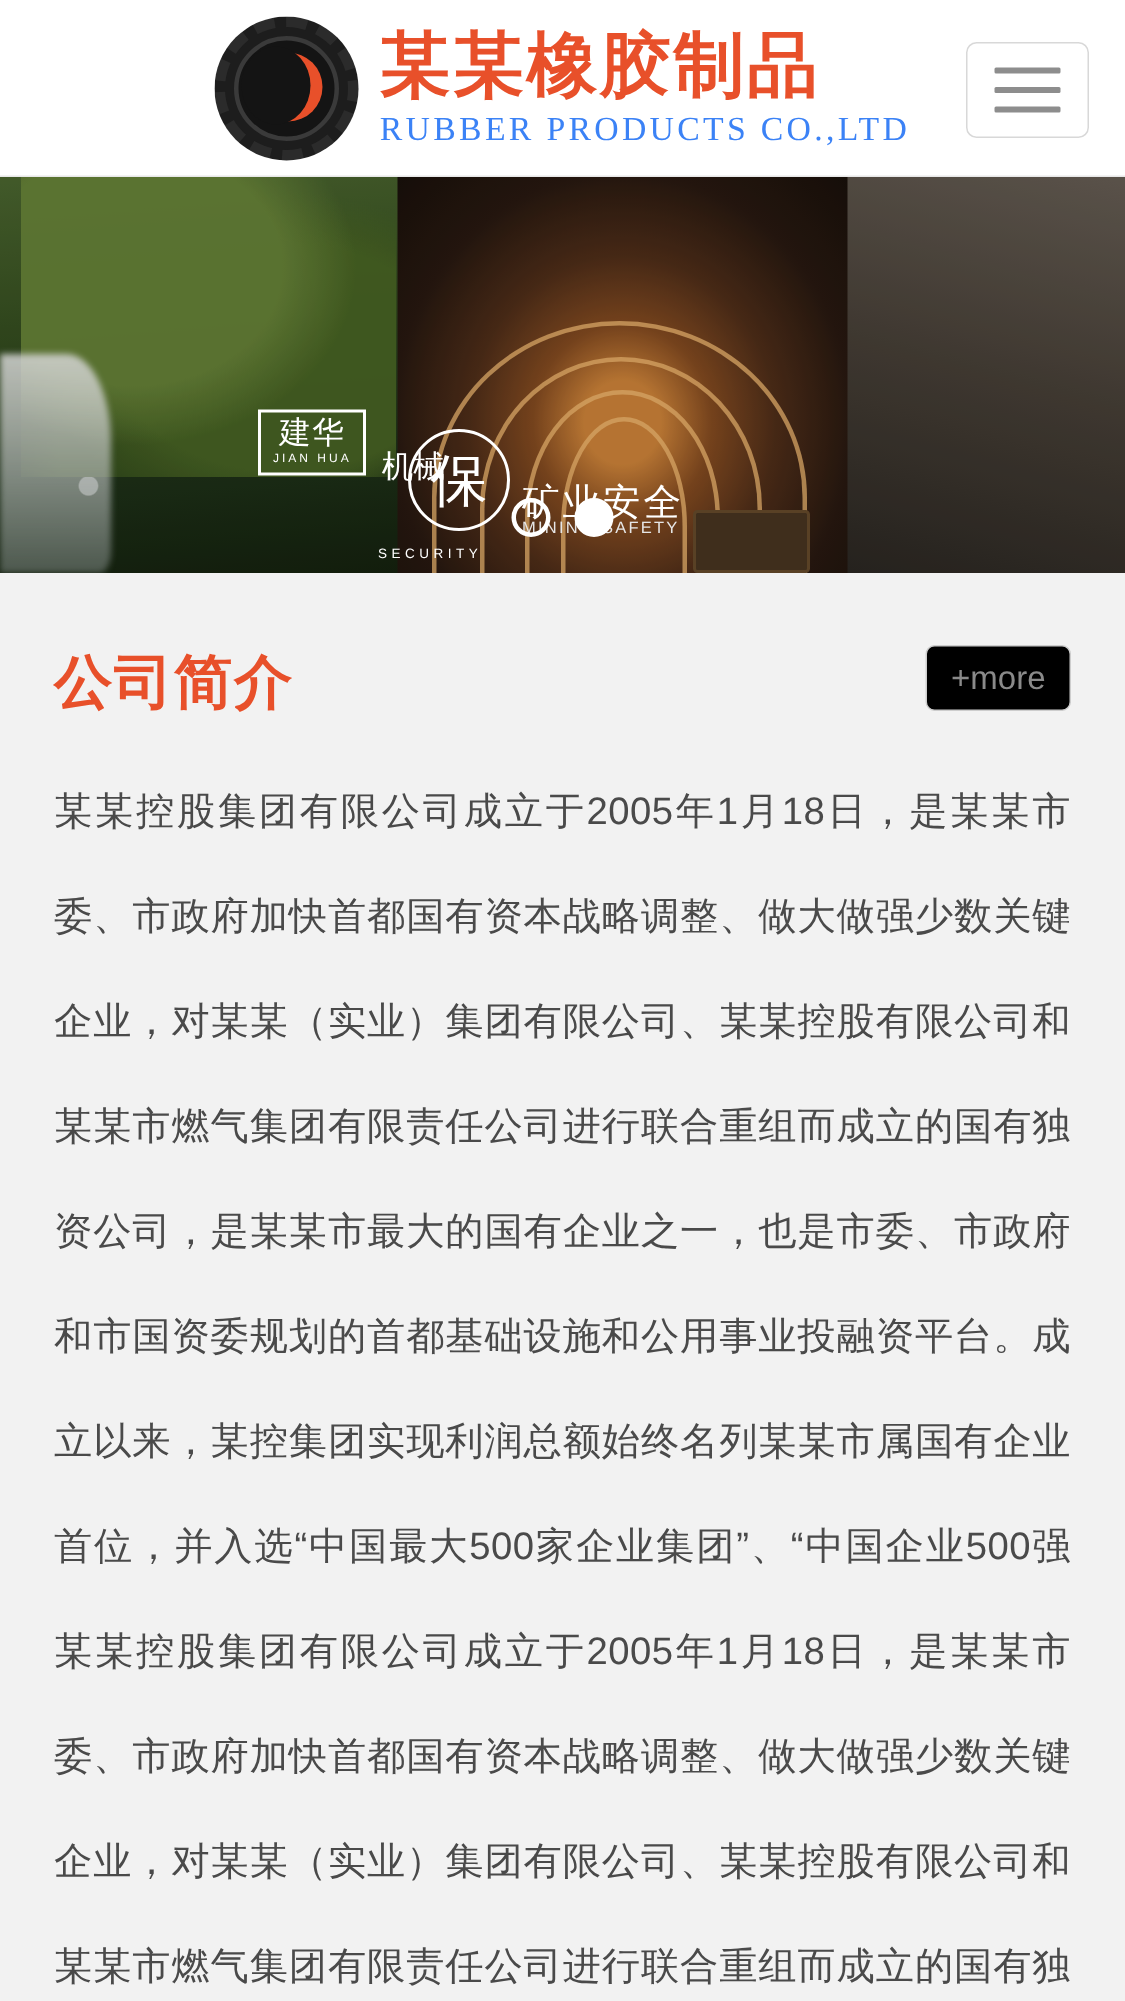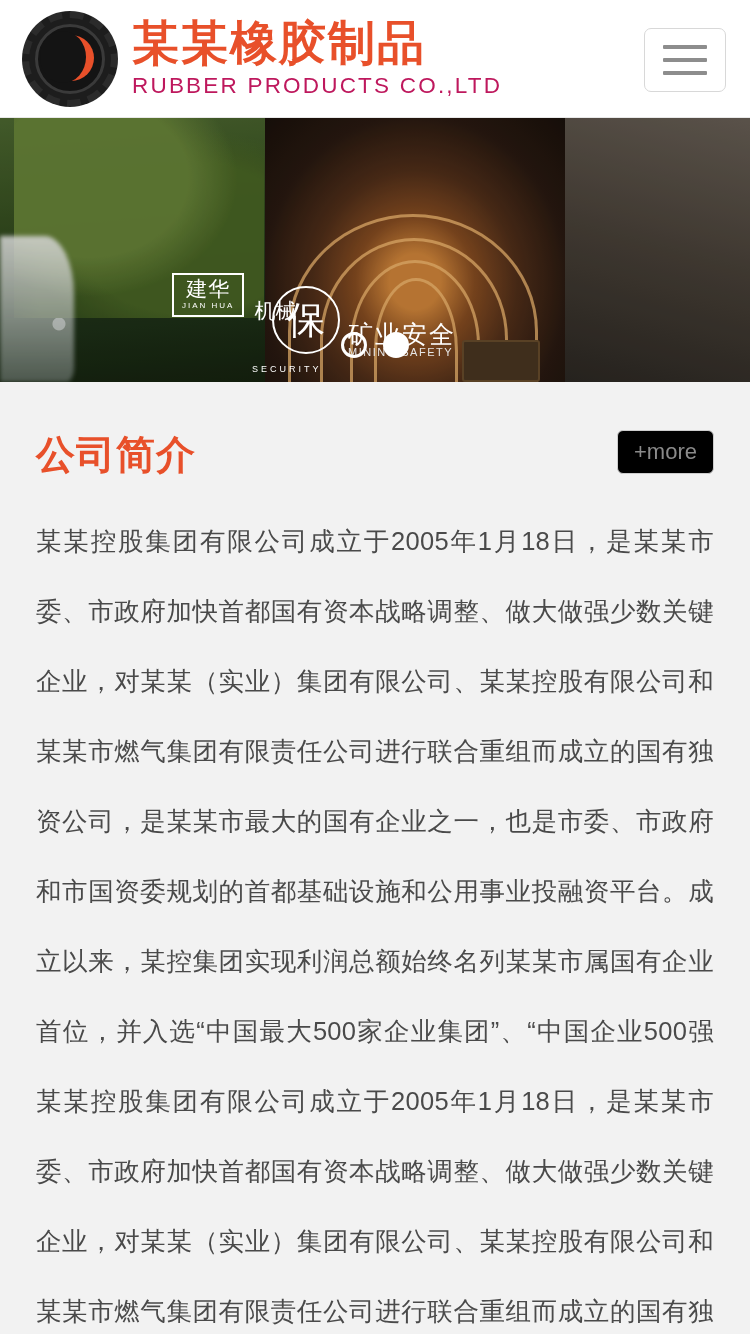--- a/index.html
+++ b/index.html
@@ -14,20 +14,21 @@
   
   .header {
     position: relative;
     width: 750px;
     height: 118px;
     background: #ffffff;
     display: flex;
     align-items: center;
     padding: 0 22px;
     border-bottom: 1px solid #e8e8e8;
+    justify-content: center;
   }
   .logo-wrap {
     display: flex;
     align-items: center;
     gap: 14px;
   }
   .logo-mark {
     position: relative;
     width: 96px;
     height: 96px;
@@ -69,24 +70,24 @@
   .logo-cn {
     font-size: 47px;
     font-weight: bold;
     color: #e8502a;
     letter-spacing: 2px;
     white-space: nowrap;
   }
   .logo-en {
     margin-top: 9px;
     font-size: 22.5px;
-    color: #be185d;
+    color: #3b82f6;
     letter-spacing: 2.2px;
     white-space: nowrap;
-    font-family: Liberation Sans, sans-serif;
+    font-family: Liberation Serif, serif;
   }
   .menu-btn {
     position: absolute;
     right: 24px;
     top: 28px;
     width: 82px;
     height: 64px;
     border: 1px solid #d8d8d8;
     border-radius: 7px;
     background: #fff;

